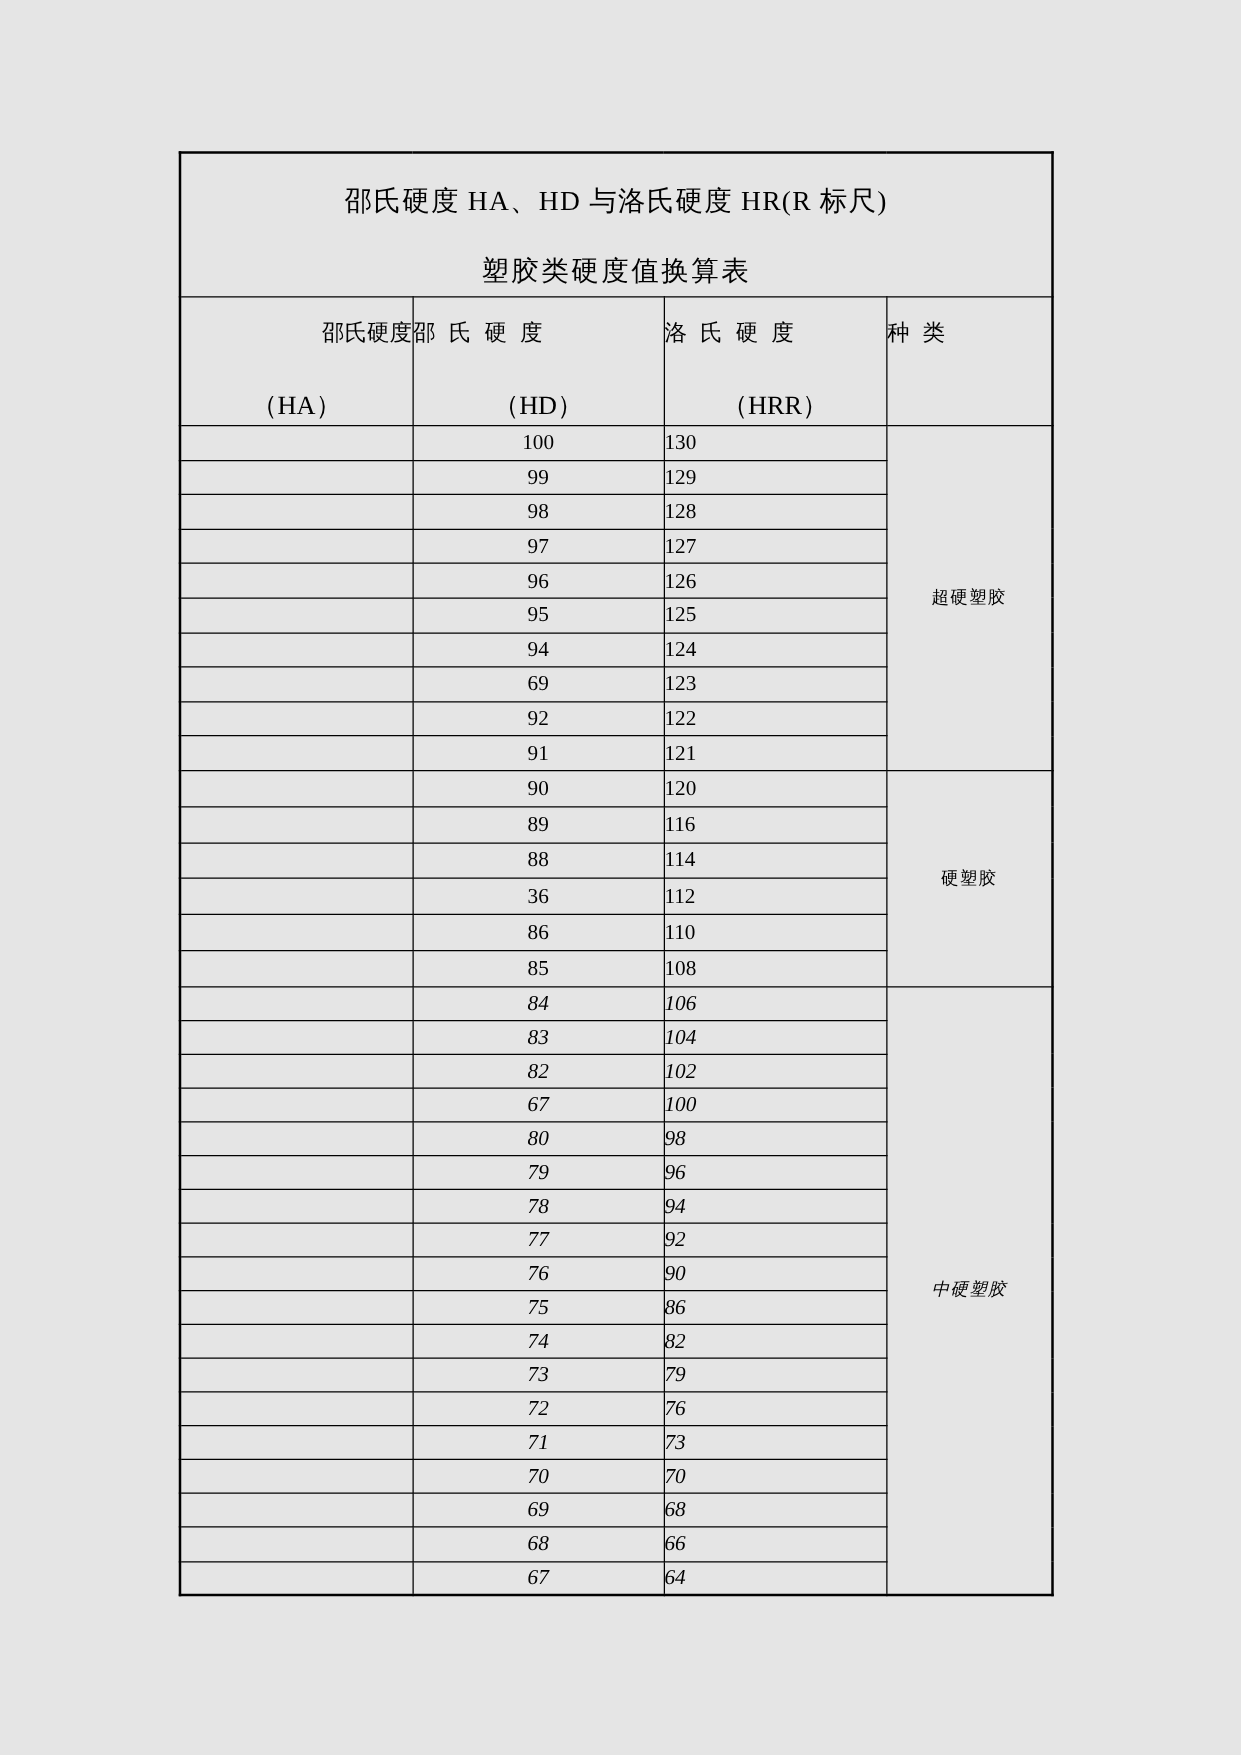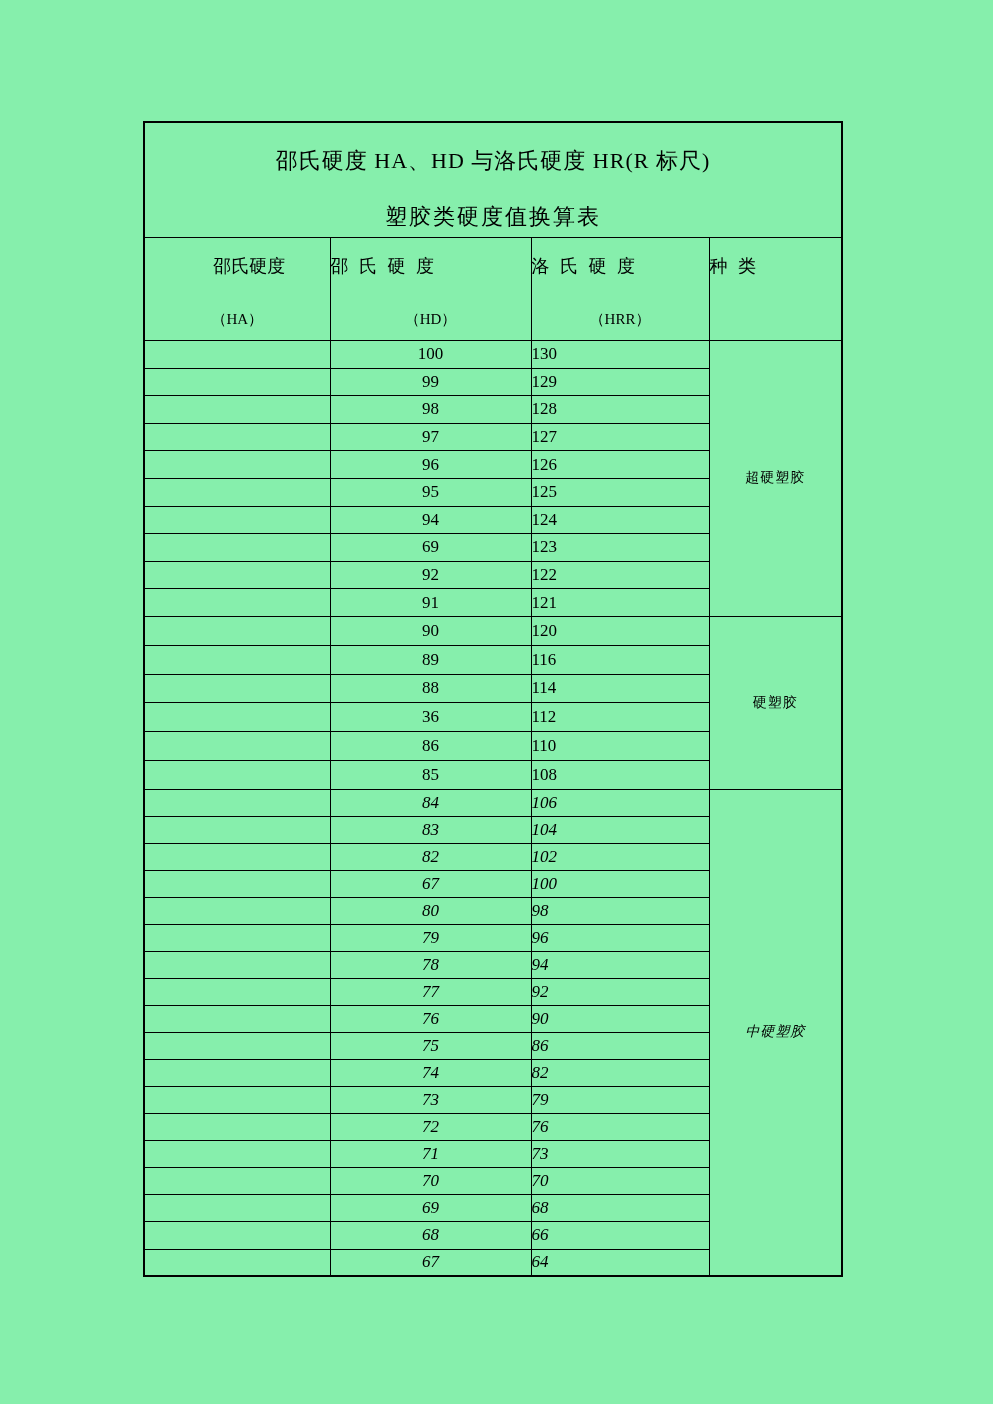--- a/index.html
+++ b/index.html
@@ -1,20 +1,20 @@
 <!DOCTYPE html>
 <html><head>
 <meta charset="utf-8">
 <style>
   html, body { margin: 0; padding: 0; background: #ffffff; }
   .page {
     position: relative;
     width: 993px;
     height: 1404px;
-    background: #86efac;
+    background: #e5e5e5;
     color: #000000;
     font-family: "Liberation Serif", "DejaVu Serif", serif;
     overflow: hidden;
   }
   table.hardness {
     position: absolute;
     left: 143px;
     top: 121px;
     width: 698px;
     border-collapse: collapse;
@@ -27,22 +27,22 @@
     vertical-align: middle;
     overflow: hidden;
   }
   
   td.title-cell { height: 114px; text-align: center; vertical-align: top; }
   .title-line1 { margin-top: 17px; font-size: 22px; letter-spacing: 1px; }
   .title-line2 { margin-top: 26px; font-size: 22px; letter-spacing: 2px; }
   
   tr.header-row td { height: 102px; vertical-align: top; font-size: 18px; }
   .hdr-name { margin-top: 16px; }
-  .hdr-unit { margin-top: 32px; text-align: center; font-size: 15px; }
-  td.hdr-ha .hdr-name { text-align: center; padding-left: 24px; }
+  .hdr-unit { margin-top: 32px; text-align: center; font-size: 21px; }
+  td.hdr-ha .hdr-name { text-align: right; padding-left: 24px; }
   td.hdr-center .hdr-name { text-align: left; word-spacing: 6px; font-family: Liberation Serif, serif; }
   
   tr.sec0 { height: 27.6px; }
   tr.sec1 { height: 28.8px; }
   tr.sec2 { height: 27.05px; font-style: italic; }
   td.ha-cell { }
   td.hd-cell { text-align: center; font-size: 17px; font-weight: normal; }
   td.hrr-cell { text-align: left; font-size: 17px; }
   td.category-cell { text-align: center; font-size: 14px; letter-spacing: 1px; }
 </style>

